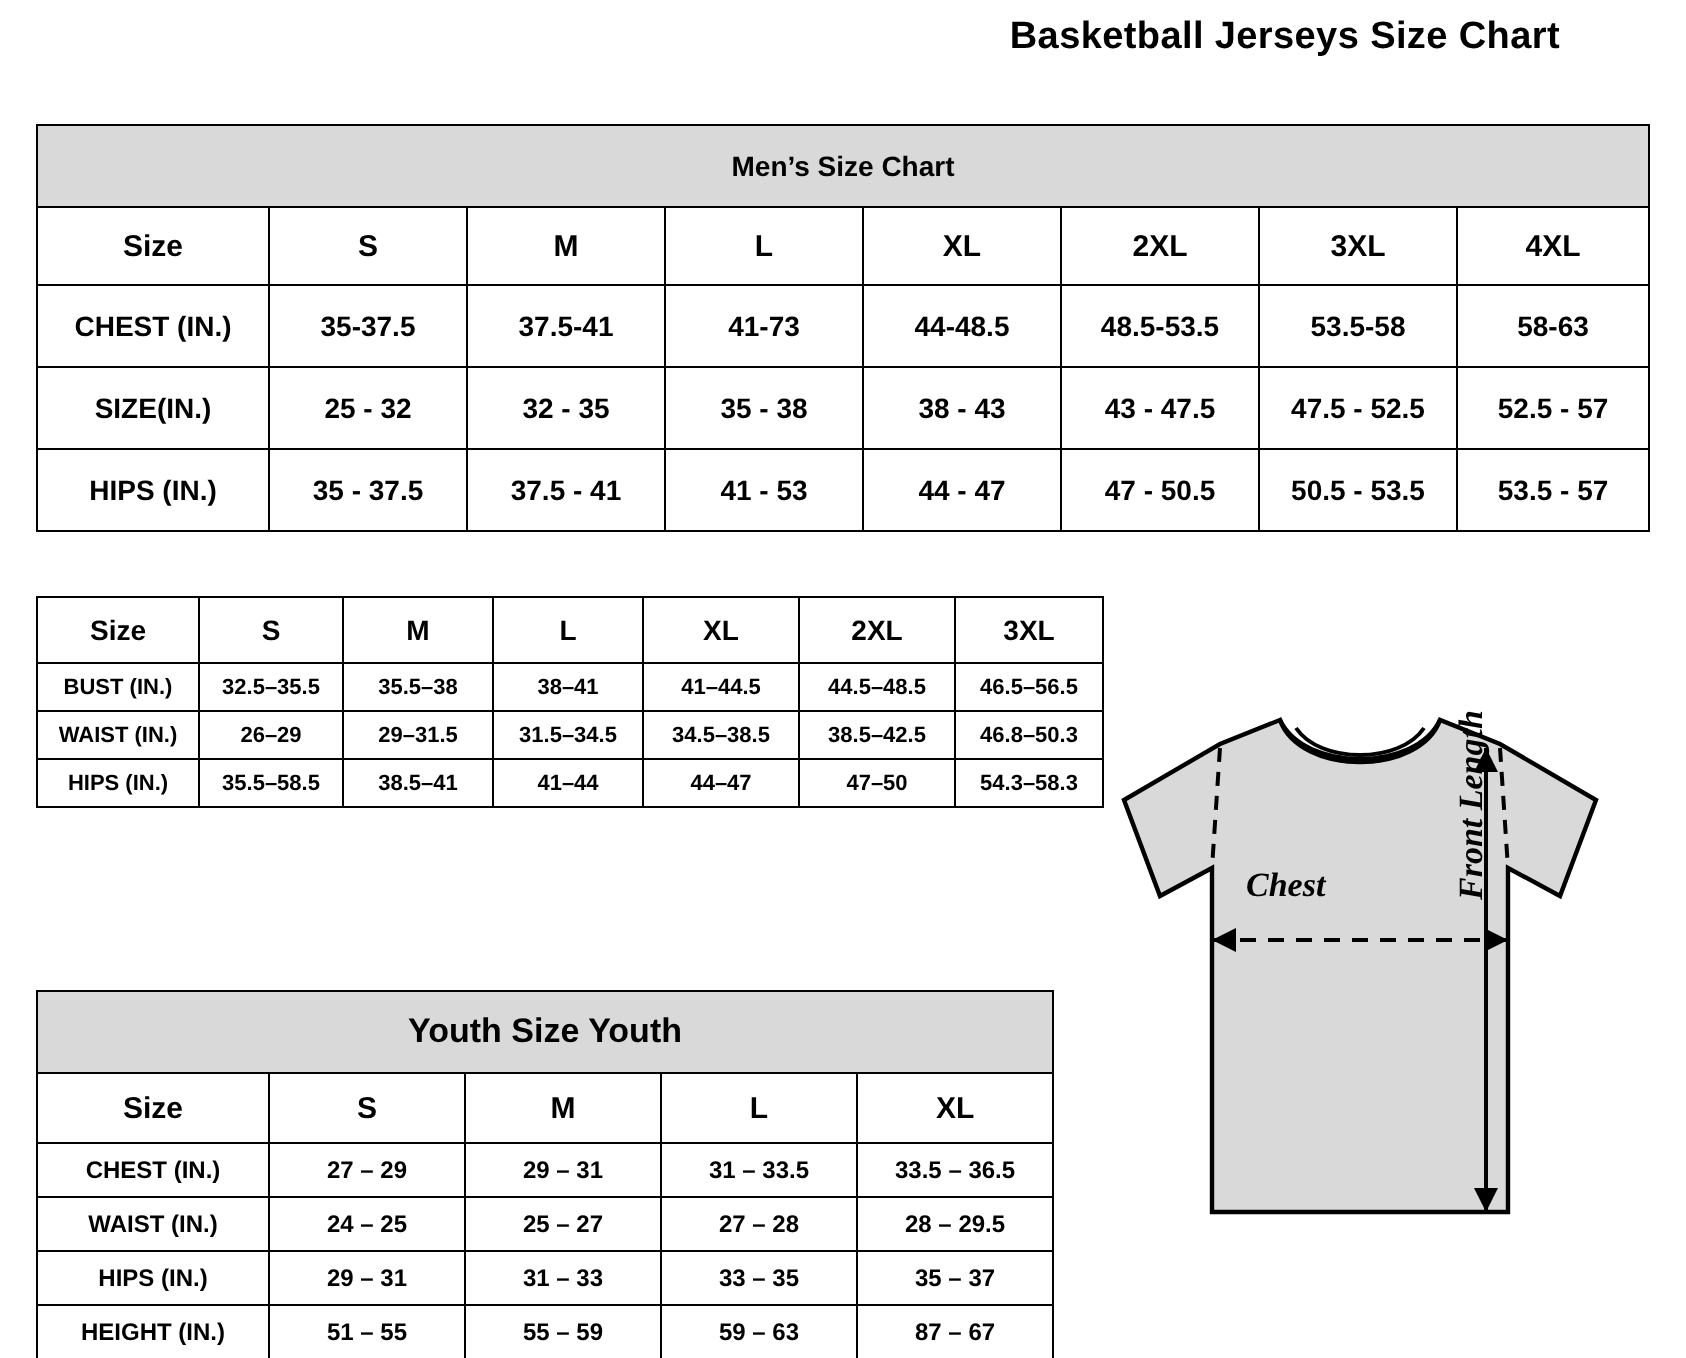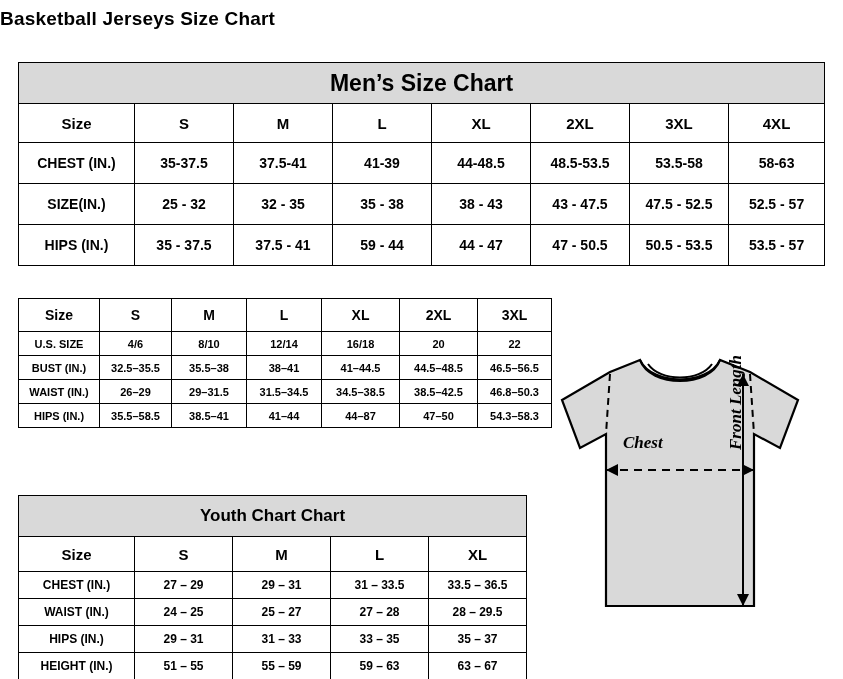--- a/index.html
+++ b/index.html
@@ -18,21 +18,21 @@
   #page {
     position: relative;
     width: 843px;
     height: 679px;
   }
   .page-title {
     position: absolute;
     left: 0;
     top: 8px;
     width: 780px;
-    text-align: left;
+    text-align: right;
     font-size: 19px;
     font-weight: bold;
     letter-spacing: 0.2px;
   }
 
   
   table.sizechart {
     border-collapse: collapse;
     table-layout: fixed;
     background: #ffffff;
@@ -52,21 +52,21 @@
 
   
   #mens-table {
     position: absolute;
     left: 18px;
     top: 62px;
     width: 806px;
   }
   #mens-table .caption-cell {
     height: 40px;
-    font-size: 23px;
+    font-size: 14px;
   }
   #mens-table .hdr-row td {
     height: 38px;
     font-size: 15px;
   }
   #mens-table .body-row td {
     height: 40px;
     font-size: 14px;
   }
   #mens-table .rowlabel {
@@ -181,41 +181,41 @@
       <td>L</td>
       <td>XL</td>
       <td>2XL</td>
       <td>3XL</td>
       <td>4XL</td>
     </tr>
     <tr class="body-row">
       <td class="rowlabel">CHEST (IN.)</td>
       <td>35-37.5</td>
       <td>37.5-41</td>
-      <td>41-39</td>
+      <td>41-73</td>
       <td>44-48.5</td>
       <td>48.5-53.5</td>
       <td>53.5-58</td>
       <td>58-63</td>
     </tr>
     <tr class="body-row">
       <td class="rowlabel">SIZE(IN.)</td>
       <td>25 - 32</td>
       <td>32 - 35</td>
       <td>35 - 38</td>
       <td>38 - 43</td>
       <td>43 - 47.5</td>
       <td>47.5 - 52.5</td>
       <td>52.5 - 57</td>
     </tr>
     <tr class="body-row">
       <td class="rowlabel">HIPS (IN.)</td>
       <td>35 - 37.5</td>
       <td>37.5 - 41</td>
-      <td>59 - 44</td>
+      <td>41 - 53</td>
       <td>44 - 47</td>
       <td>47 - 50.5</td>
       <td>50.5 - 53.5</td>
       <td>53.5 - 57</td>
     </tr>
   </tbody>
     </table>
 
   <table class="sizechart" id="womens-table">
     <colgroup>
@@ -231,29 +231,20 @@
     <tr class="hdr-row">
       <td>Size</td>
       <td>S</td>
       <td>M</td>
       <td>L</td>
       <td>XL</td>
       <td>2XL</td>
       <td>3XL</td>
     </tr>
     <tr class="body-row">
-      <td class="rowlabel">U.S.  SIZE</td>
-      <td>4/6</td>
-      <td>8/10</td>
-      <td>12/14</td>
-      <td>16/18</td>
-      <td>20</td>
-      <td>22</td>
-    </tr>
-    <tr class="body-row">
       <td class="rowlabel">BUST  (IN.)</td>
       <td>32.5–35.5</td>
       <td>35.5–38</td>
       <td>38–41</td>
       <td>41–44.5</td>
       <td>44.5–48.5</td>
       <td>46.5–56.5</td>
     </tr>
     <tr class="body-row">
       <td class="rowlabel">WAIST  (IN.)</td>
@@ -262,38 +253,38 @@
       <td>31.5–34.5</td>
       <td>34.5–38.5</td>
       <td>38.5–42.5</td>
       <td>46.8–50.3</td>
     </tr>
     <tr class="body-row">
       <td class="rowlabel">HIPS  (IN.)</td>
       <td>35.5–58.5</td>
       <td>38.5–41</td>
       <td>41–44</td>
-      <td>44–87</td>
+      <td>44–47</td>
       <td>47–50</td>
       <td>54.3–58.3</td>
     </tr>
   </tbody>
     </table>
 
   <table class="sizechart" id="youth-table">
     <colgroup>
       <col style="width:116px">
       <col style="width:98px">
       <col style="width:98px">
       <col style="width:98px">
       <col style="width:98px">
     </colgroup>
     <tbody>
         <tr>
-      <td class="caption-cell" colspan="5">Youth Chart Chart</td>
+      <td class="caption-cell" colspan="5">Youth Size Youth</td>
     </tr>
     <tr class="hdr-row">
       <td>Size</td>
       <td>S</td>
       <td>M</td>
       <td>L</td>
       <td>XL</td>
     </tr>
     <tr class="body-row">
       <td class="rowlabel">CHEST (IN.)</td>
@@ -314,21 +305,21 @@
       <td>29  –  31</td>
       <td>31  –  33</td>
       <td>33  –  35</td>
       <td>35  –  37</td>
     </tr>
     <tr class="body-row">
       <td class="rowlabel">HEIGHT  (IN.)</td>
       <td>51  –  55</td>
       <td>55  –  59</td>
       <td>59  –  63</td>
-      <td>63  –  67</td>
+      <td>87  –  67</td>
     </tr>
   </tbody>
     </table>
 
   <div id="jersey-diagram">
     <svg width="300" height="320" viewBox="0 0 300 320" xmlns="http://www.w3.org/2000/svg">
 
       <path d="M100 30 L70 42 L22 70 L40 118 L66 104 L66 276 L214 276 L214 104 L240 118 L258 70 L210 42 L180 30
                C170 58 110 58 100 30 Z" fill="#d9d9d9" stroke="#000000" stroke-width="2.2"></path>
 

